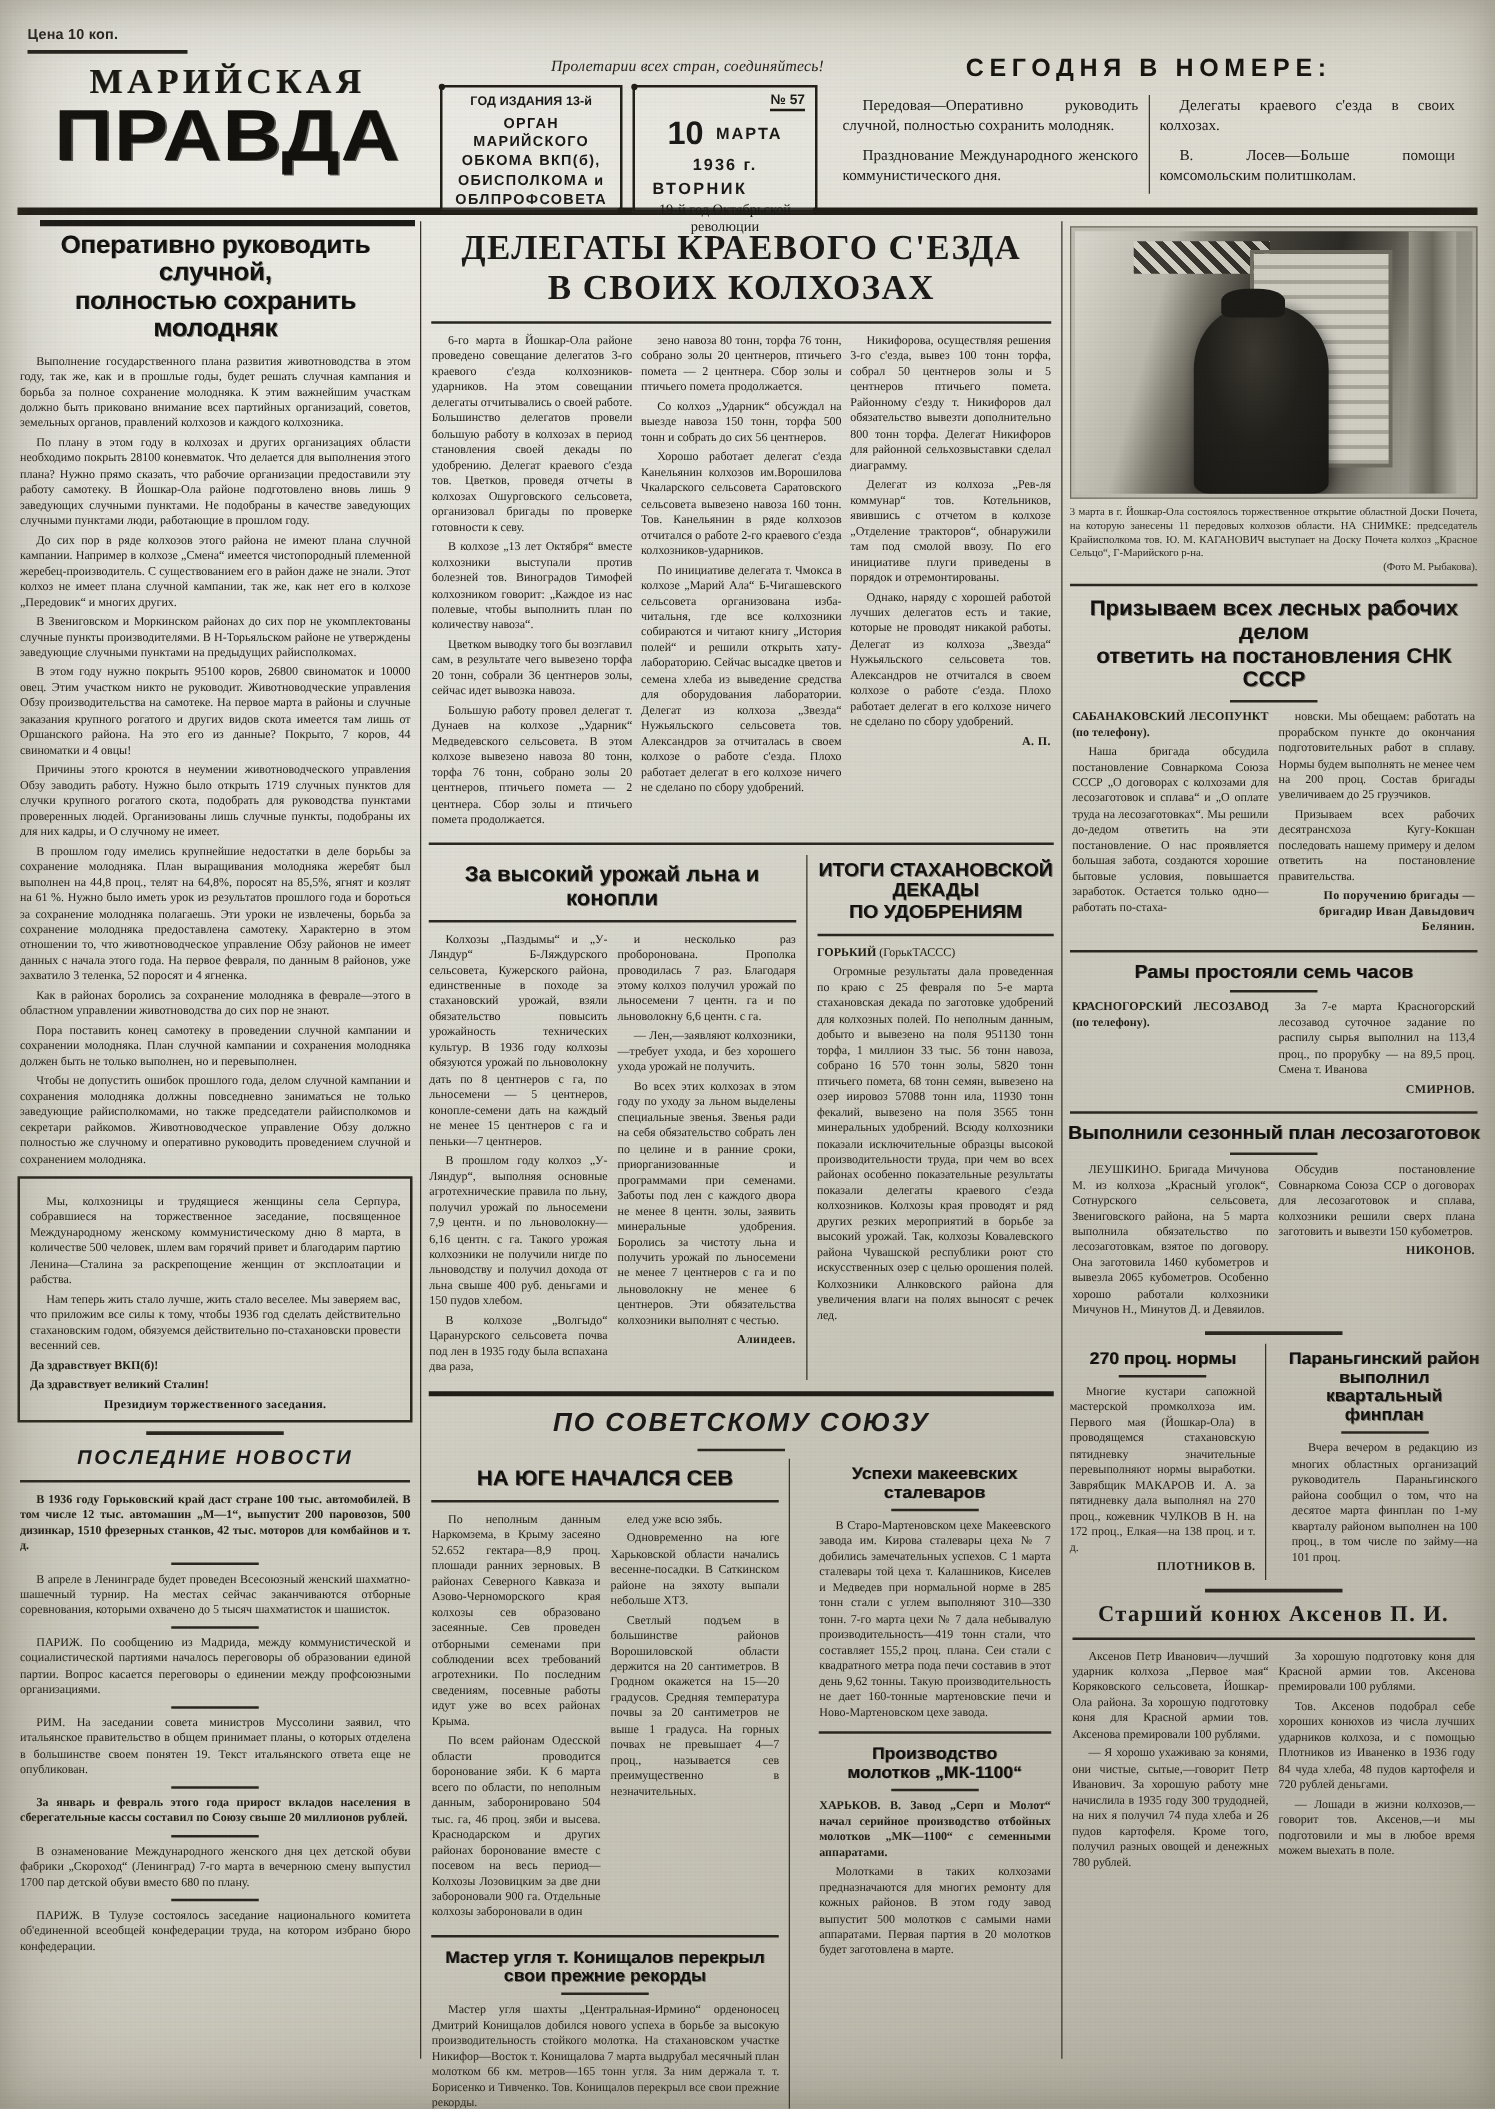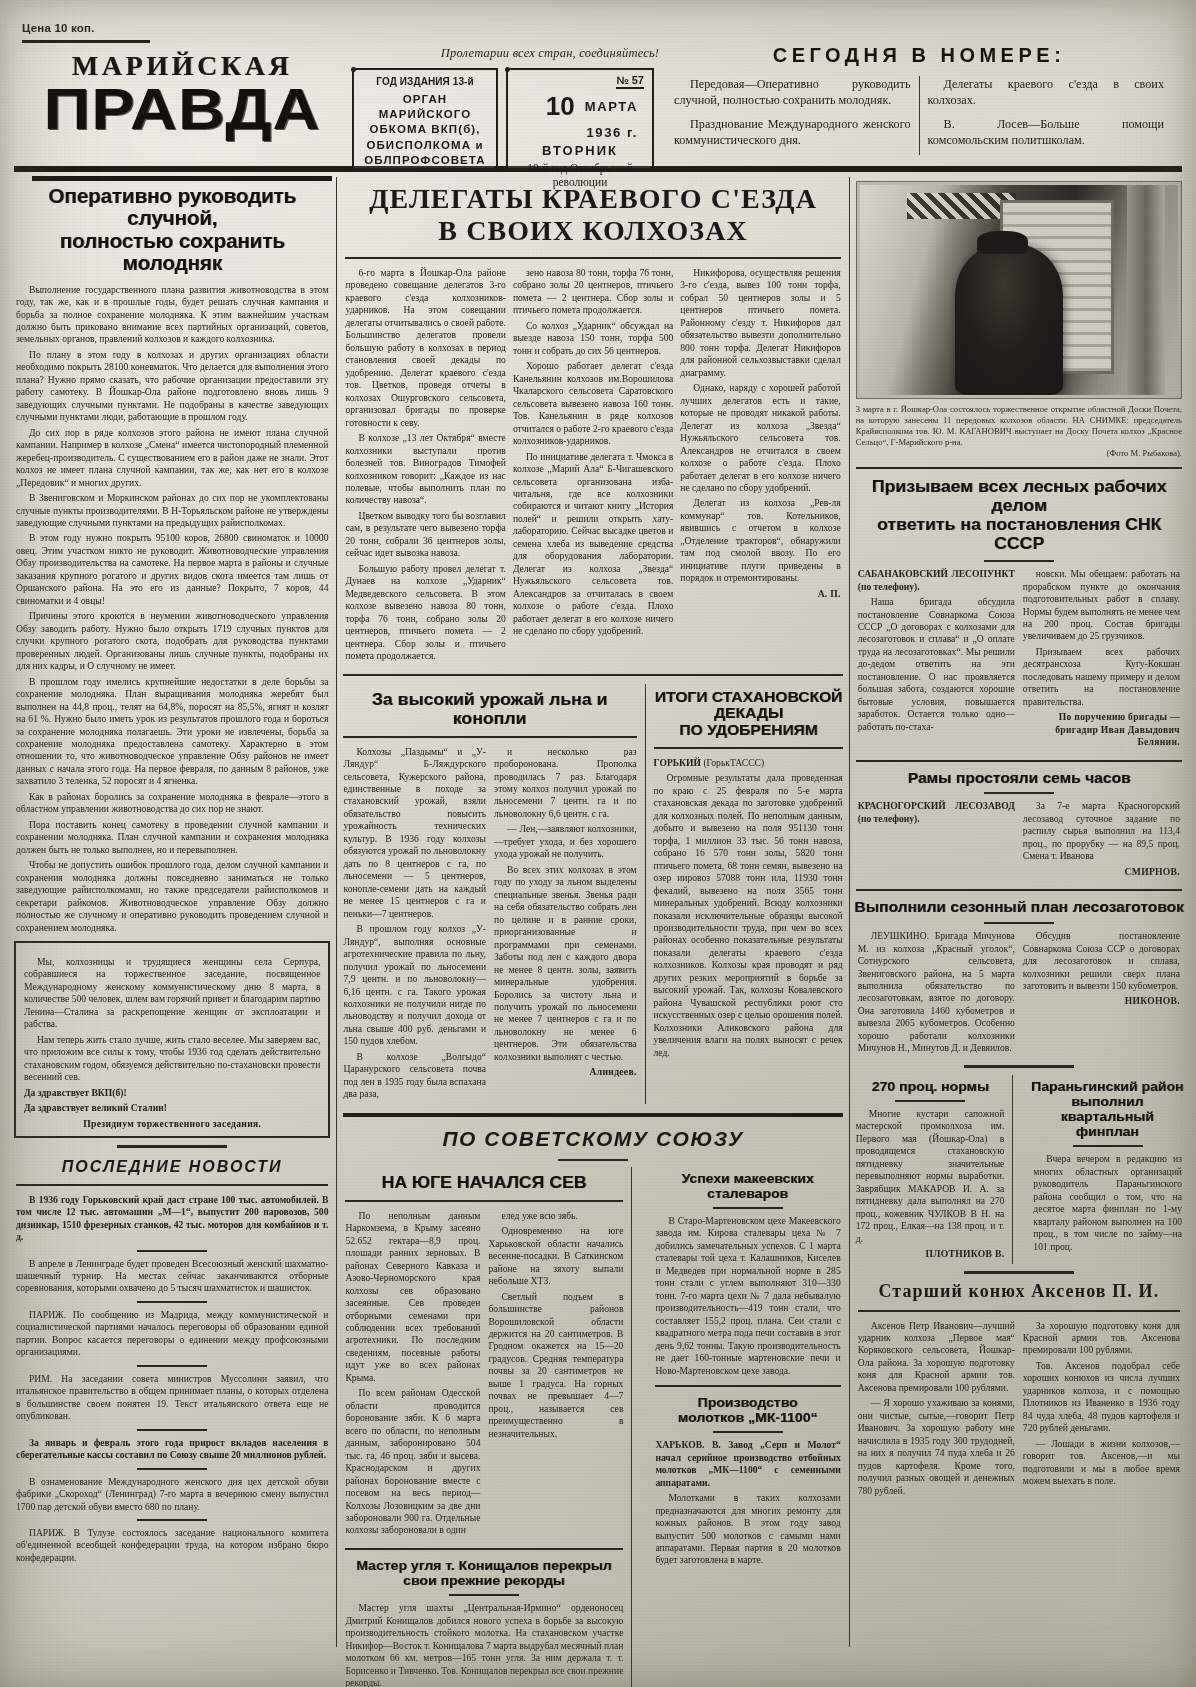--- a/index.html
+++ b/index.html
@@ -67,24 +67,24 @@
   .infobox::before,.infobox::after{
     content:"";position:absolute;width:5px;height:5px;border-radius:50%;background:#201d17;
   }
   .infobox::before{left:-3px;top:-3px;}
   .infobox::after{right:-3px;bottom:-3px;}
   .ib-left{left:338px;width:146px;height:102px;padding:6px 4px 0;}
   .ib-right{left:492px;width:148px;height:102px;padding:5px 14px 0;}
   .ib-year{font-family:"Liberation Sans",sans-serif;font-weight:700;font-size:10px;text-align:center;letter-spacing:.1px;}
   .ib-organ{font-family:"Liberation Sans",sans-serif;font-weight:700;font-size:11.5px;text-align:center;line-height:1.32;letter-spacing:1.1px;margin-top:5px;}
   .ib-no{position:absolute;right:8px;top:4px;font-family:"Liberation Sans",sans-serif;font-weight:700;font-size:11px;border-bottom:2px solid #201d17;padding-bottom:1px;}
-  .ib-dateline{margin-top:16px;text-align:right;}
+  .ib-dateline{margin-top:16px;text-align:center;}
   .ib-day{font-family:"Liberation Sans",sans-serif;font-weight:700;font-size:26px;vertical-align:middle;letter-spacing:0;}
   .ib-mon{font-family:"Liberation Sans",sans-serif;font-weight:700;font-size:13px;letter-spacing:1.6px;vertical-align:middle;margin-left:6px;}
-  .ib-dow{font-family:"Liberation Sans",sans-serif;font-weight:700;font-size:13px;letter-spacing:2px;text-align:center;margin-top:3px;}
+  .ib-dow{font-family:"Liberation Sans",sans-serif;font-weight:700;font-size:13px;letter-spacing:2px;text-align:left;margin-top:3px;}
   .ib-rev{font-size:11.5px;text-align:center;line-height:1.2;margin-top:4px;}
 
   .today{position:absolute;left:652px;right:10px;top:44px;}
   .today-title{
     font-family:"Liberation Sans",sans-serif;font-weight:700;
     font-size:20px;letter-spacing:4.5px;text-align:center;color:#15130f;
   }
   .today-cols{display:flex;margin-top:9px;}
   .today-col{flex:1;padding:0 8px;font-size:12.2px;line-height:1.34;text-align:justify;}
   .today-col + .today-col{border-left:1.5px solid #3a362c;}
@@ -298,22 +298,22 @@
               <p>Большую работу провел делегат т. Дунаев на колхозе „Ударник“ Медведевского сельсовета. В этом колхозе вывезено навоза 80 тонн, торфа 76 тонн, собрано золы 20 центнеров, птичьего помета — 2 центнера. Сбор золы и птичьего помета продолжается.</p>
             </div>
             <div class="txt">
               <p>зено навоза 80 тонн, торфа 76 тонн, собрано золы 20 центнеров, птичьего помета — 2 центнера. Сбор золы и птичьего помета продолжается.</p>
               <p>Со колхоз „Ударник“ обсуждал на выезде навоза 150 тонн, торфа 500 тонн и собрать до сих 56 центнеров.</p>
               <p>Хорошо работает делегат с'езда Канельянин колхозов им.Ворошилова Чкаларского сельсовета Саратовского сельсовета вывезено навоза 160 тонн. Тов. Канельянин в ряде колхозов отчитался о работе 2-го краевого с'езда колхозников-ударников.</p>
               <p>По инициативе делегата т. Чмокса в колхозе „Марий Ала“ Б-Чигашевского сельсовета организована изба-читальня, где все колхозники собираются и читают книгу „История полей“ и решили открыть хату-лабораторию. Сейчас высадке цветов и семена хлеба из выведение средства для оборудования лаборатории. Делегат из колхоза „Звезда“ Нужьяльского сельсовета тов. Александров за отчиталась в своем колхозе о работе с'езда. Плохо работает делегат в его колхозе ничего не сделано по сбору удобрений.</p>
             </div>
             <div class="txt">
               <p>Никифорова, осуществляя решения 3-го с'езда, вывез 100 тонн торфа, собрал 50 центнеров золы и 5 центнеров птичьего помета. Районному с'езду т. Никифоров дал обязательство вывезти дополнительно 800 тонн торфа. Делегат Никифоров для районной сельхозвыставки сделал диаграмму.</p>
+              <p>Делегат из колхоза „Рев-ля коммунар“ тов. Котельников, явившись с отчетом в колхозе „Отделение тракторов“, обнаружили там под смолой ввозу. По его инициативе плуги приведены в порядок и отремонтированы.</p>
               <p>Однако, наряду с хорошей работой лучших делегатов есть и такие, которые не проводят никакой работы. Делегат из колхоза „Звезда“ Нужьяльского сельсовета тов. Александров не отчитался в своем колхозе о работе с'езда. Плохо работает делегат в его колхозе ничего не сделано по сбору удобрений.</p>
-              <p>Делегат из колхоза „Рев-ля коммунар“ тов. Котельников, явившись с отчетом в колхозе „Отделение тракторов“, обнаружили там под смолой ввозу. По его инициативе плуги приведены в порядок и отремонтированы.</p>
               <p class="noind sig">А. П.</p>
             </div>
           </div>
         </div>
 
         <hr class="rule">
 
         <div style="display:flex;gap:8px">
 
           <div style="flex:1.55">

